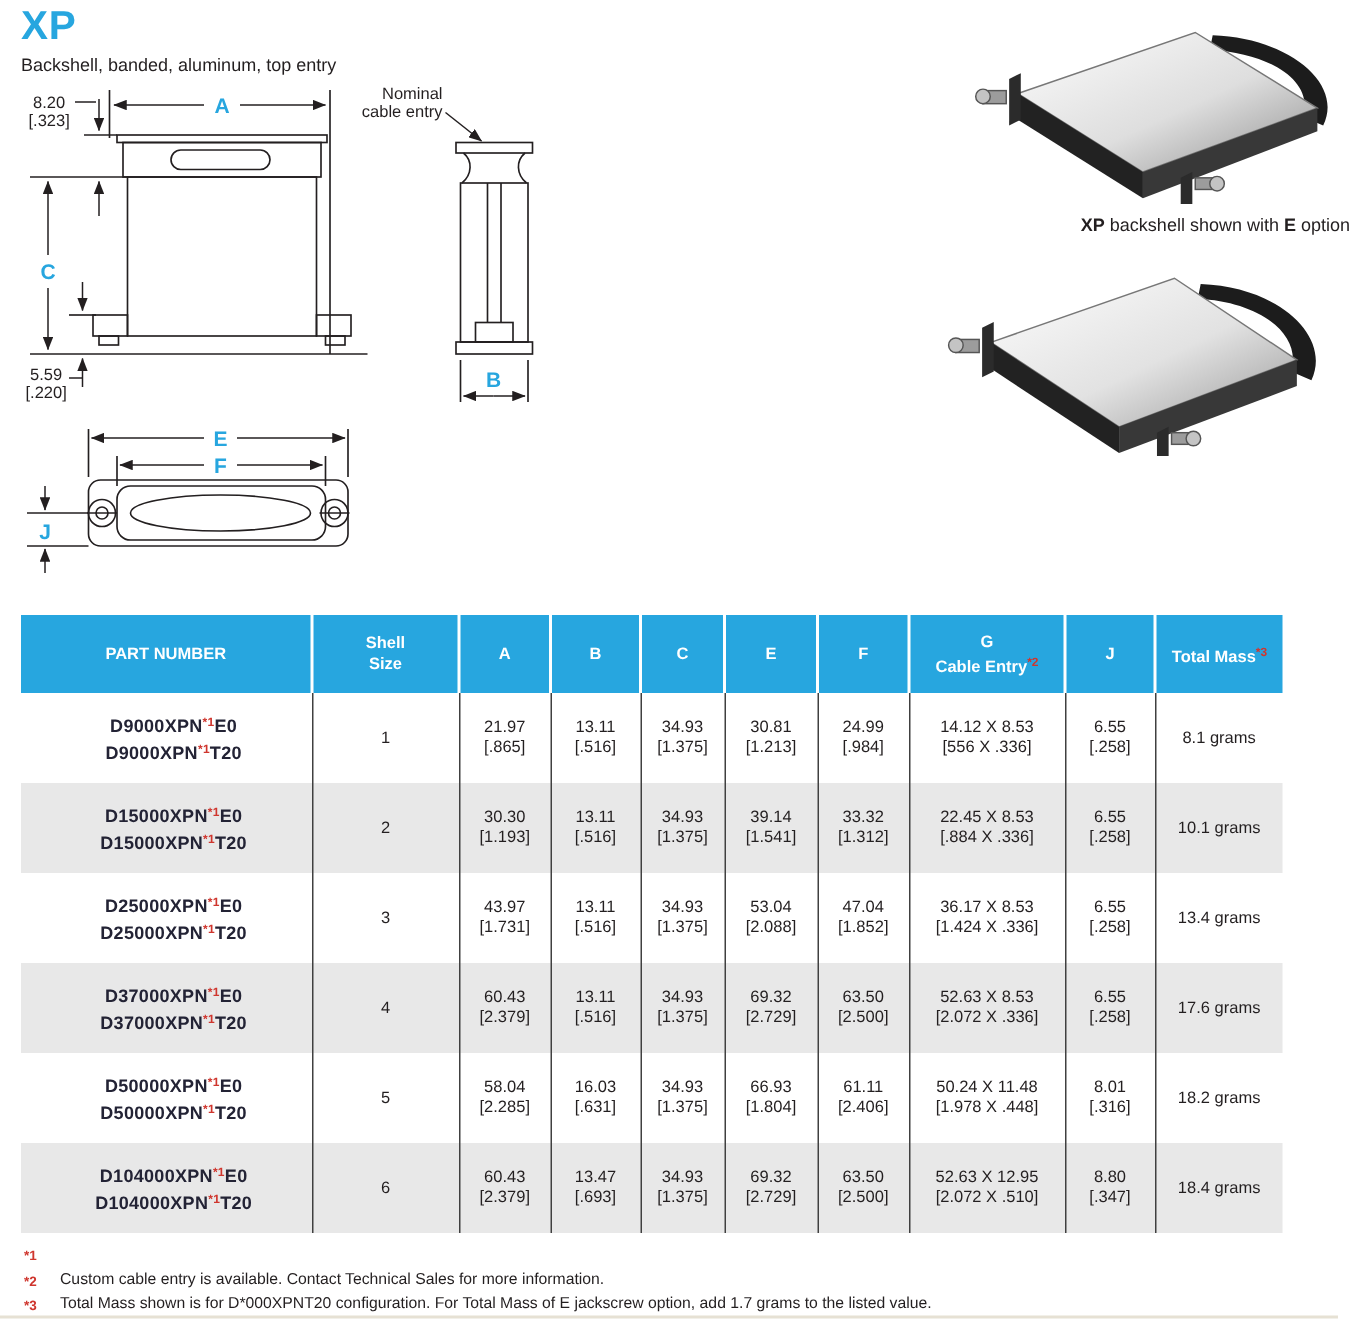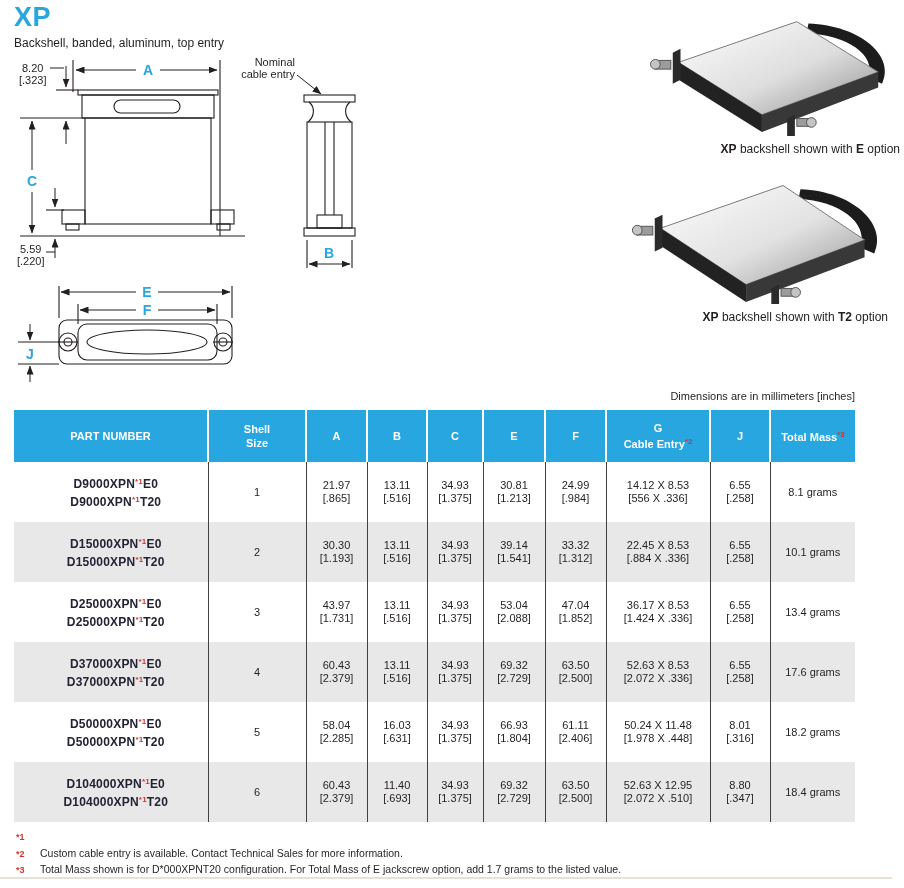--- a/index.html
+++ b/index.html
@@ -185,26 +185,22 @@
       <polygon points="58,62 184,18 268,74 146,120" fill="url(#met2)" stroke="#777" stroke-width="1"></polygon>
       <polygon points="58,62 146,120 146,138 58,80" fill="#222"></polygon>
       <polygon points="146,120 268,74 268,92 146,138" fill="#383838"></polygon>
       <polygon points="52,52 60,48 60,82 52,86" fill="#2b2b2b"></polygon>
       <rect x="34" y="60" width="16" height="9" fill="#9c9c9c" stroke="#555"></rect>
       <circle cx="34" cy="64" r="5" fill="#c4c4c4" stroke="#555"></circle>
       <polygon points="172,124 180,120 180,140 172,140" fill="#2b2b2b"></polygon>
       <rect x="182" y="124" width="15" height="8" fill="#9c9c9c" stroke="#555"></rect>
       <circle cx="197" cy="128" r="5" fill="#c4c4c4" stroke="#555"></circle>
     </svg>
-    <div class="fig-caption">
-      <b>XP</b><span> backshell shown with </span><b>T2</b><span> option</span>
-    </div>
   </div>
 
-  <div class="units-note">Dimensions are in millimeters [inches]</div>
 
   <table class="spec">
     <colgroup>
       <col style="width:194px">
         <col style="width:98px">
         <col style="width:61px">
         <col style="width:60px">
         <col style="width:56px">
       <col style="width:62px">
         <col style="width:61px">
@@ -417,21 +413,21 @@
         <td class="part">
           <div class="pn"><span>D104000XPN</span><span class="sup">*1</span><span>E0</span></div>
           <div class="pn"><span>D104000XPN</span><span class="sup">*1</span><span>T20</span></div>
         </td>
         <td>6</td>
         <td>
             <div>60.43</div>
             <div>[2.379]</div>
           </td>
         <td>
-            <div>11.40</div>
+            <div>13.47</div>
             <div>[.693]</div>
           </td>
         <td>
             <div>34.93</div>
             <div>[1.375]</div>
           </td>
         <td>
             <div>69.32</div>
             <div>[2.729]</div>
           </td>

